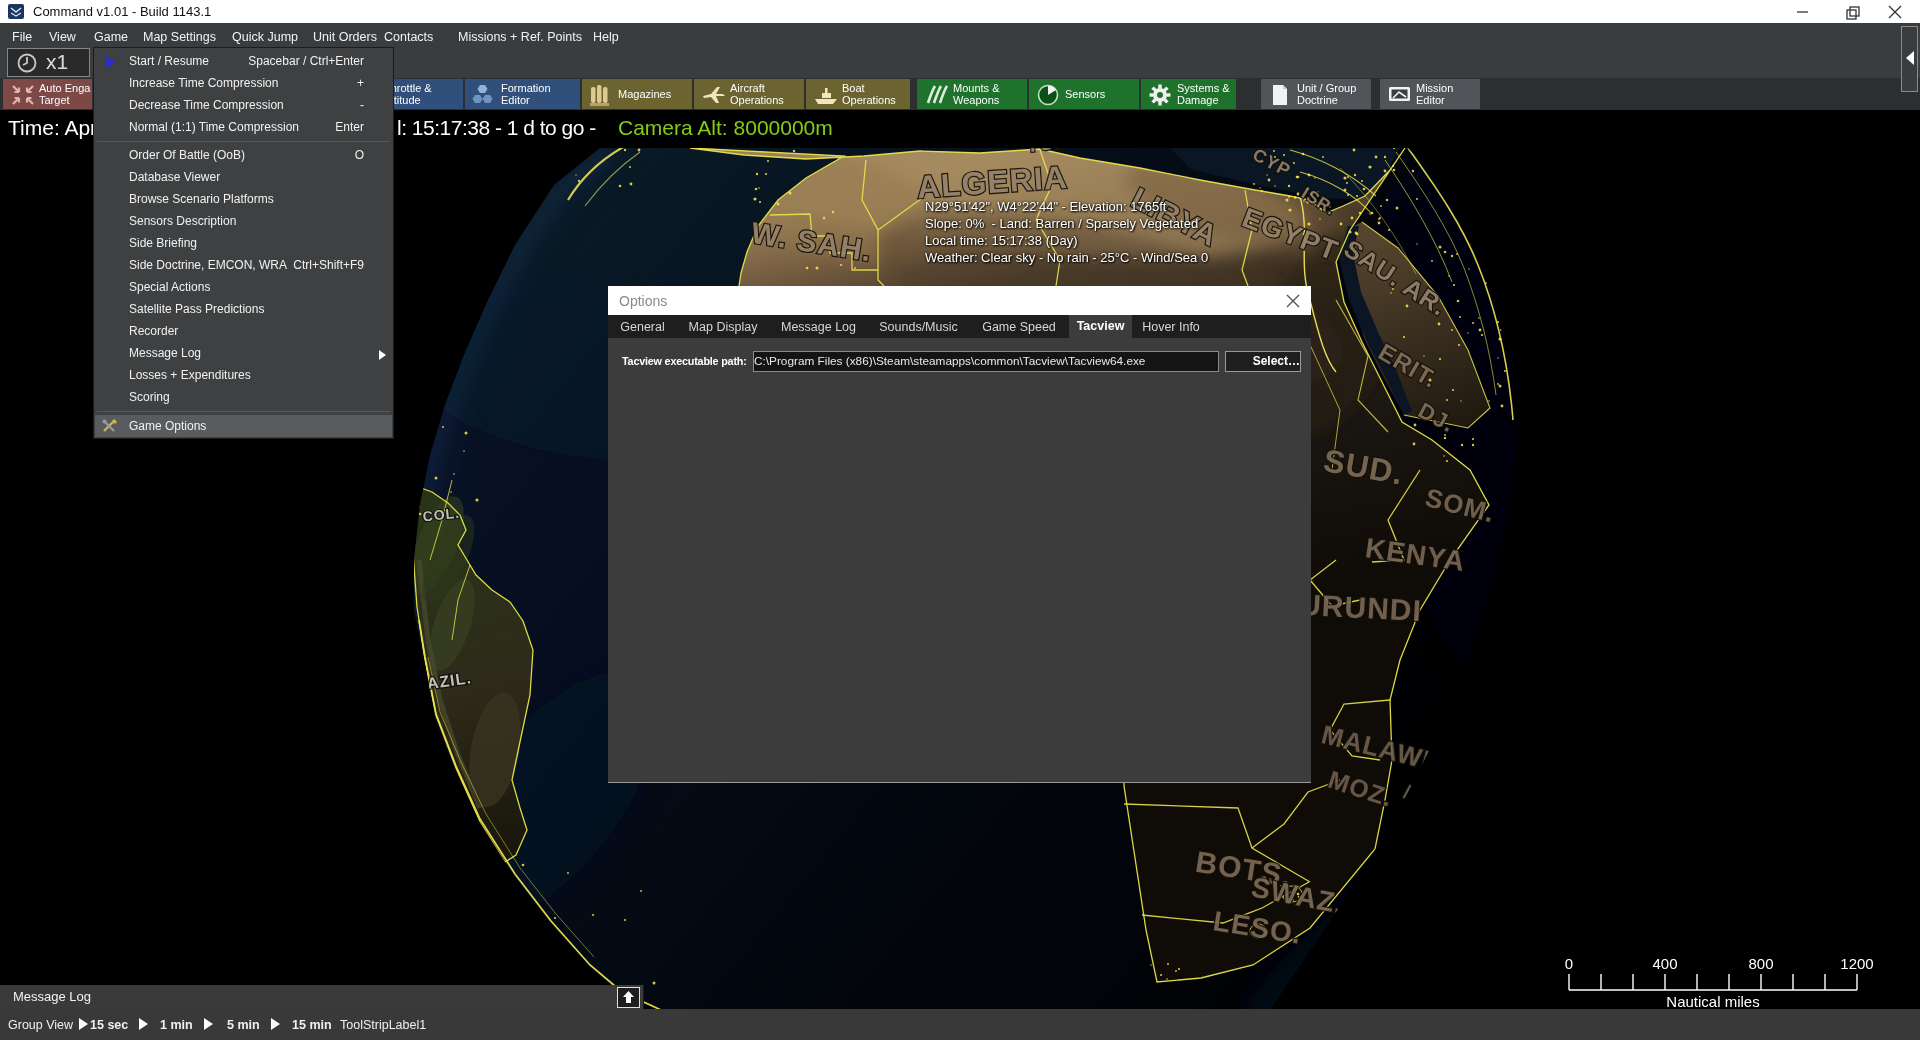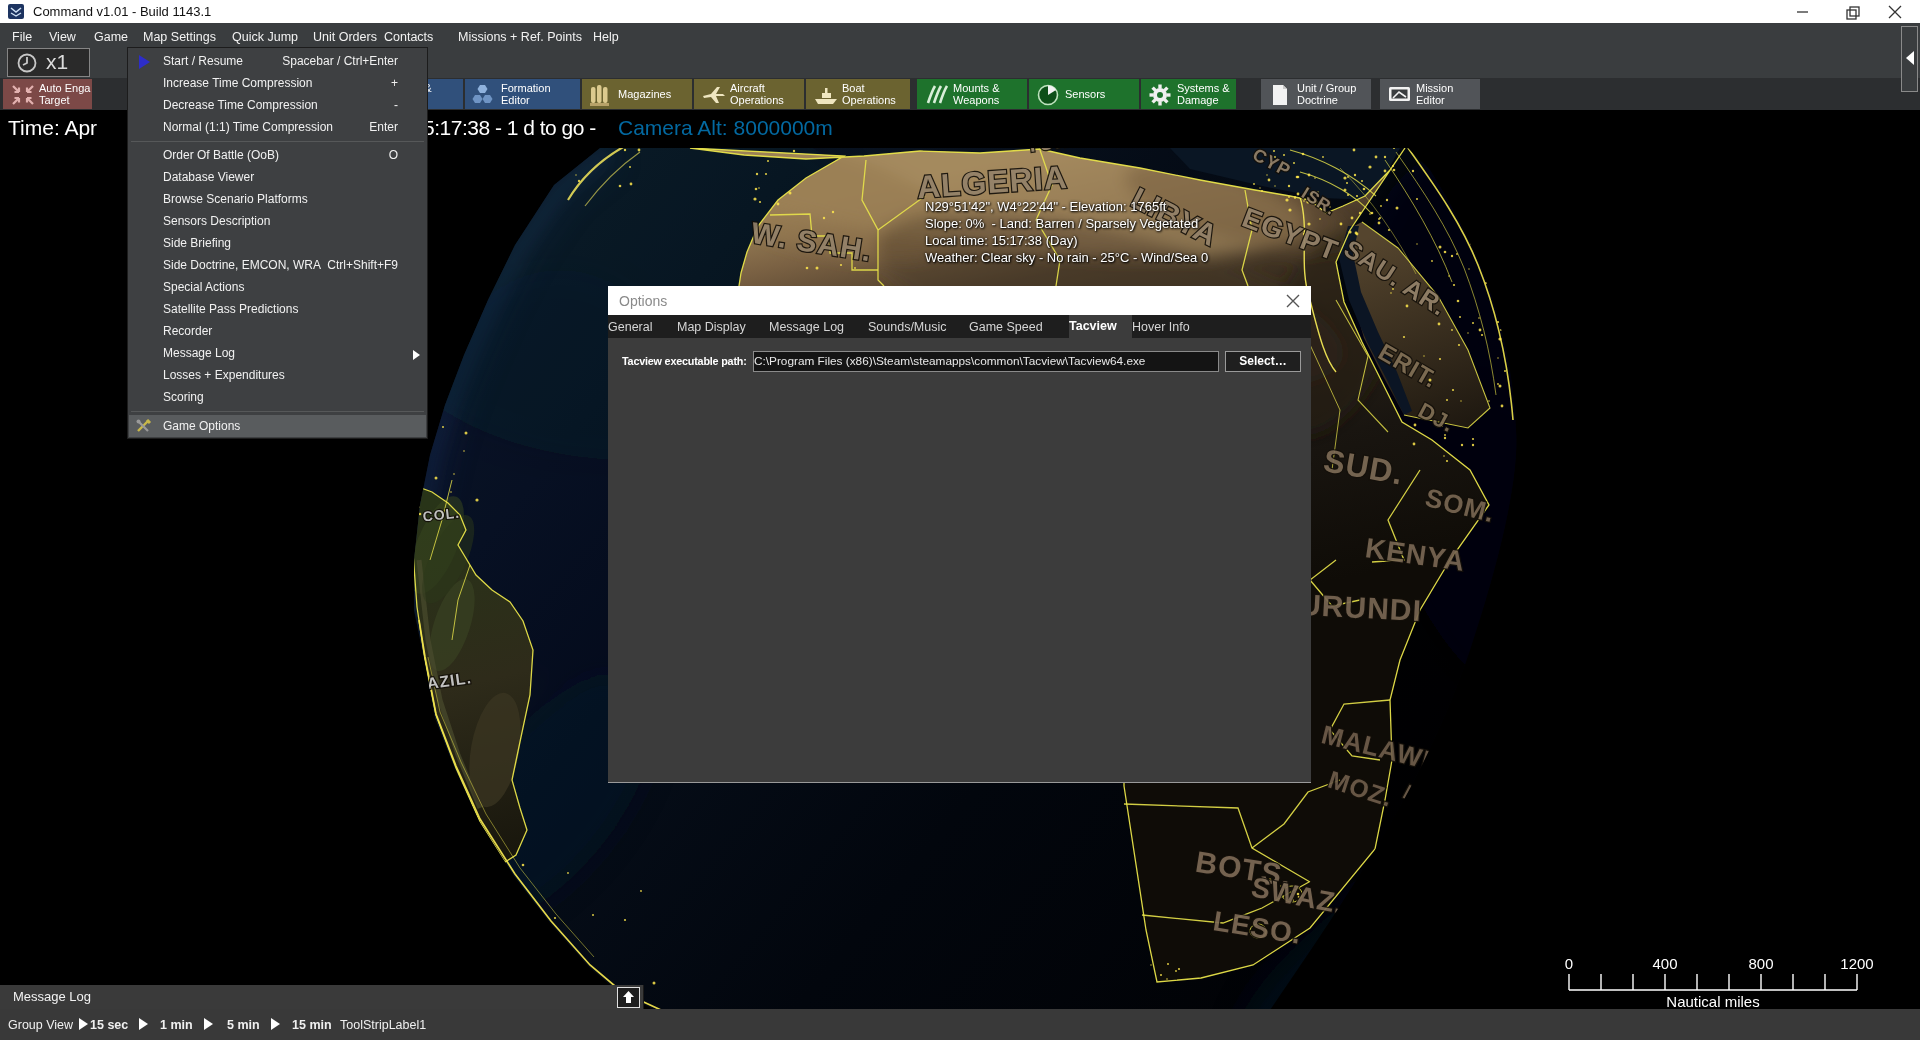--- a/index.html
+++ b/index.html
@@ -10,29 +10,29 @@
   #chrome2{left:0;top:47px;width:1920px;height:31px;background:#3a3d3f;z-index:20;}
   #chrome3{left:0;top:78px;width:1920px;height:32px;background:#2c2e30;z-index:20;}
   #timebar{left:0;top:110px;width:1920px;height:38px;background:#000;z-index:20;color:#fff;}
   .menuitem{top:30px;font-size:12.5px;color:#f2f2f2;z-index:21;}
   .tbtn{top:79px;height:30px;z-index:21;color:#fff;font-size:11px;}
   .tbtn .tx{position:absolute;left:36px;top:3px;line-height:12px;}
   .tbtn .tx1{position:absolute;left:36px;top:9px;line-height:12px;}
   .ticon{position:absolute;left:7px;top:4px;}
   #clockbox{left:7px;top:48px;width:81px;height:27px;background:#2a2a2a;border:1px solid #858585;z-index:21;}
   #menu{left:93px;top:47px;width:301px;height:392px;background:#3e4042;border:1px solid #1c1c1c;
-     box-sizing:border-box;z-index:40;margin-left:34px;}
+     box-sizing:border-box;z-index:40;}
   .mi{position:absolute;left:35px;font-size:12px;color:#f1f1f1;white-space:nowrap;}
   .ms{position:absolute;right:29px;font-size:12px;color:#f1f1f1;}
   .sep{position:absolute;left:3px;right:3px;height:1px;background:#565859;}
   #dlg{left:608px;top:286px;width:703px;height:497px;z-index:25;}
   #dlgtitle{left:0;top:0;width:703px;height:29px;background:#fff;}
   #dlgtabs{left:0;top:29px;width:703px;height:23px;background:#1e1e1e;}
   #dlgbody{left:0;top:52px;width:703px;height:445px;background:#3c3c3c;border-bottom:1px solid #9a9a9a;box-sizing:border-box;}
-  .tab{position:absolute;top:2px;height:21px;line-height:21px;text-align:left;font-size:12.5px;color:#d5d5d5;}
+  .tab{position:absolute;top:2px;height:21px;line-height:21px;text-align:center;font-size:12.5px;color:#d5d5d5;}
   #msglog{left:0;top:985px;width:643px;height:24px;background:#3a3a3a;border-right:1px solid #1a1a1a;z-index:20;}
   #statusbar{left:0;top:1009px;width:1920px;height:31px;background:#393939;z-index:20;}
   .sbt{position:absolute;top:9px;font-size:12.5px;color:#f0f0f0;}
   .wct{stroke:#333;stroke-width:1.3;fill:none;}
 </style></head>
 <body>
 
 <svg class="abs" style="left:0;top:0;z-index:1" width="1920" height="1040" viewBox="0 0 1920 1040">
     <defs>
       <linearGradient id="oc1" x1="520" y1="180" x2="1400" y2="900" gradientUnits="userSpaceOnUse">
@@ -551,21 +551,21 @@
     <svg class="ticon" width="26" height="24" viewBox="0 0 26 24">
       <rect x="2" y="4" width="21" height="14" rx="1.5" fill="#f2f2f2"></rect>
       <rect x="4.5" y="6.5" width="16" height="9" fill="#3a3d3f"></rect>
       <path d="M6,15 L12,9 L19,14" stroke="#f2f2f2" stroke-width="1.6" fill="none"></path>
     </svg>
     <div class="tx">Mission<br>Editor</div>
   </div>
 <div id="timebar" class="abs"></div>
 <div class="abs" style="left:8px;top:116px;z-index:21;font-size:21px;color:#fff;white-space:nowrap;">Time: Apr</div>
 <div class="abs" style="left:397px;top:116px;z-index:21;font-size:21px;color:#fff;white-space:nowrap;letter-spacing:-0.5px">l: 15:17:38 - 1 d to go -</div>
-<div class="abs" style="left:618px;top:116px;z-index:21;font-size:21px;color:#0369a1;white-space:nowrap;">Camera Alt: 8000000m</div>
+<div class="abs" style="left:618px;top:116px;z-index:21;font-size:21px;color:#84cc16;white-space:nowrap;">Camera Alt: 8000000m</div>
 <div id="menu" class="abs">
     <div class="mi" style="top:6px">Start / Resume</div>
     <div class="ms" style="top:6px">Spacebar / Ctrl+Enter</div>
     <div class="mi" style="top:28px">Increase Time Compression</div>
     <div class="ms" style="top:28px">+</div>
     <div class="mi" style="top:50px">Decrease Time Compression</div>
     <div class="ms" style="top:50px">-</div>
     <div class="mi" style="top:72px">Normal (1:1) Time Compression</div>
     <div class="ms" style="top:72px">Enter</div>
     <div class="mi" style="top:100px">Order Of Battle (OoB)</div>
@@ -611,21 +611,21 @@
       <div class="tab" style="left:69px;width:92px">Map Display</div>
       <div class="tab" style="left:161px;width:99px">Message Log</div>
       <div class="tab" style="left:260px;width:101px">Sounds/Music</div>
       <div class="tab" style="left:361px;width:100px">Game Speed</div>
       <div class="tab" style="left:461px;width:63px;top:0;height:23px;line-height:23px;background:#3c3c3c;color:#fff;font-weight:bold">Tacview</div>
       <div class="tab" style="left:524px;width:78px">Hover Info</div>
     </div>
     <div id="dlgbody" class="abs">
       <div style="position:absolute;left:14px;top:17px;font-size:10.8px;font-weight:bold;color:#fff;letter-spacing:-0.2px">Tacview executable path:</div>
       <div style="position:absolute;left:145px;top:13px;width:464px;height:19px;background:#141414;border:1px solid #8a8a8a;font-size:11.8px;color:#e8e8e8;line-height:19px;padding-left:0;white-space:nowrap;overflow:hidden">C:\Program Files (x86)\Steam\steamapps\common\Tacview\Tacview64.exe</div>
-      <div style="position:absolute;left:617px;top:13px;width:74px;height:19px;background:#1f1f1f;border:1px solid #9a9a9a;font-size:12px;font-weight:bold;color:#fff;line-height:19px;text-align:center">Select…</div>
+      <div style="position:absolute;left:617px;top:13px;width:74px;height:19px;background:#1f1f1f;border:1px solid #9a9a9a;font-size:12px;font-weight:bold;color:#fff;line-height:19px;text-align:right">Select…</div>
     </div>
   </div>
 <div id="msglog" class="abs">
     <div style="position:absolute;left:13px;top:4px;font-size:13px;color:#f2f2f2">Message Log</div>
     <div style="position:absolute;left:617px;top:2px;width:21px;height:19px;background:#1e1e1e;border:1px solid #e0e0e0;"><svg width="21" height="19" viewBox="0 0 21 19">
         <path d="M10.5,3 L16,9 L13,9 L13,15 L8,15 L8,9 L5,9 Z" fill="#fff"></path>
       </svg></div>
   </div>
 <div id="statusbar" class="abs">
     <div class="sbt" style="left:8px">Group View</div>

